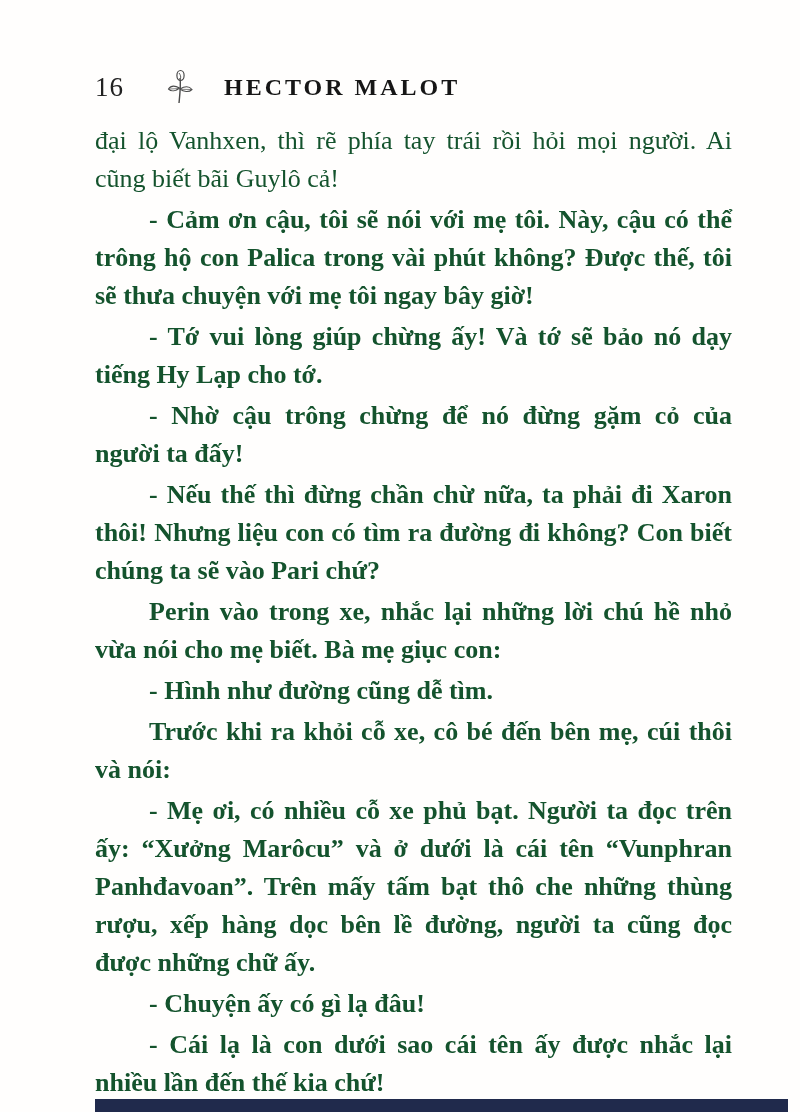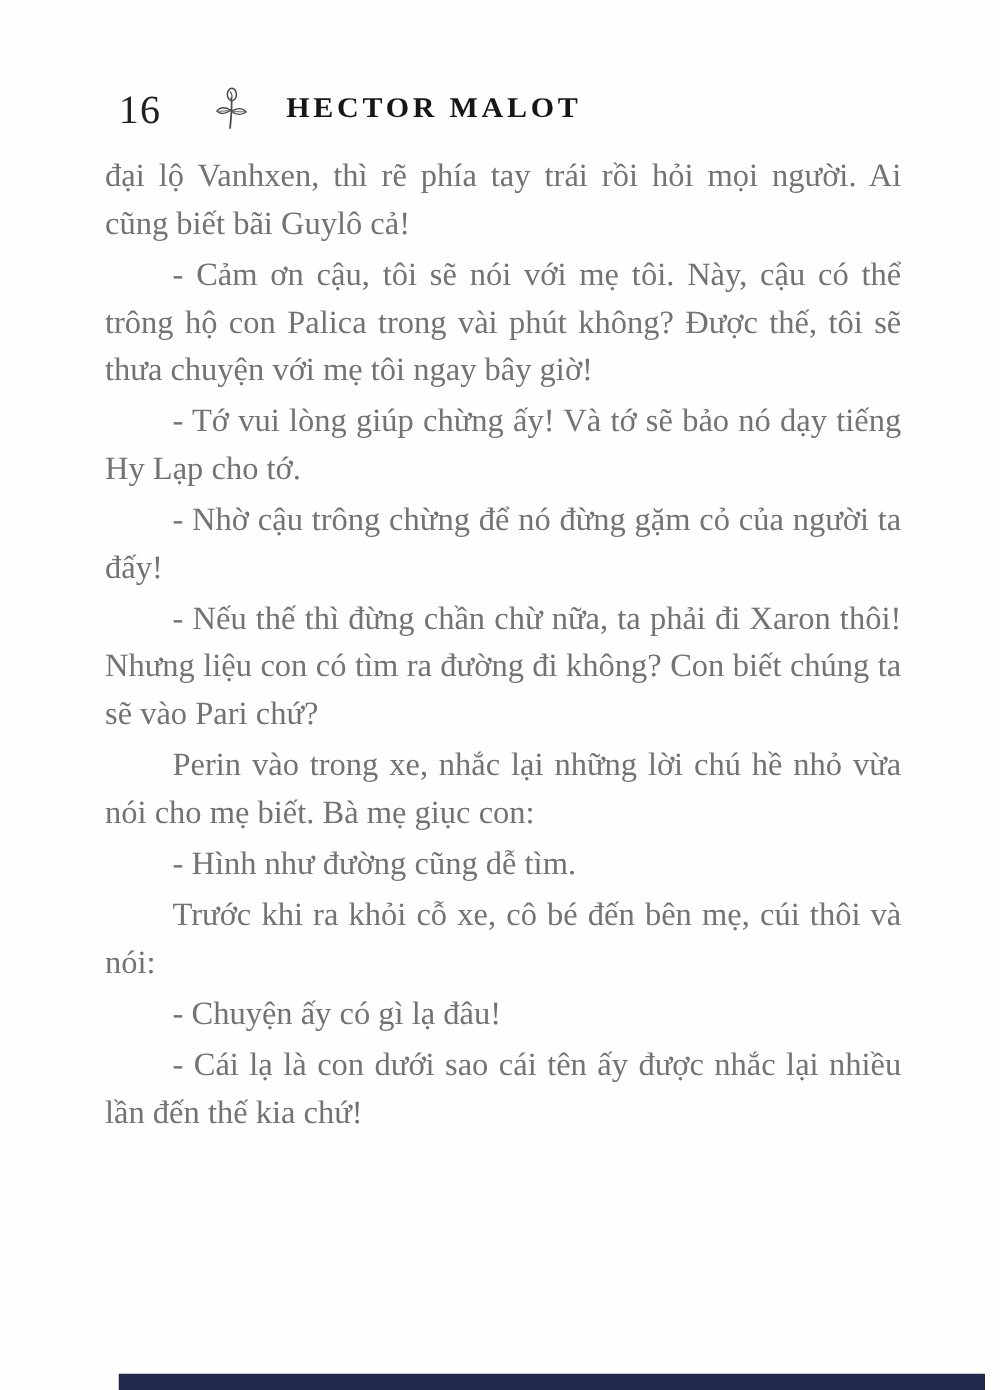--- a/index.html
+++ b/index.html
@@ -19,21 +19,21 @@
   .header {
     position: absolute;
     top: 70px;
     left: 95px;
     right: 70px;
     height: 34px;
     display: flex;
     align-items: center;
   }
   .page-number {
-    font-size: 32px;
+    font-size: 27px;
     letter-spacing: 1px;
     color: #222;
   }
   .ornament {
     margin-left: 42px;
     width: 30px;
     height: 36px;
     display: inline-block;
   }
   .running-head {
@@ -41,33 +41,34 @@
     font-size: 24px;
     font-weight: bold;
     letter-spacing: 3px;
     color: #161616;
     font-family: "Liberation Serif", "DejaVu Serif", serif;
     transform: scaleY(0.95);
   }
   .body-text {
     position: absolute;
     top: 122px;
-    left: 84px;
+    left: 95px;
     width: 637px;
     font-size: 26px;
     line-height: 38px;
     text-align: justify;
-    color: #737373;
+    color: #14532d;
   }
   .body-text p {
     margin: 0 0 3px 0;
     padding: 0;
   }
   .body-text p.indent {
     text-indent: 54px;
+    font-weight: bold;
   }
   .footer-bar {
     position: absolute;
     left: 95px;
     bottom: 0px;
     width: 693px;
     height: 13px;
     background: #202a4c;
   }
 </style>
@@ -98,19 +99,20 @@
 
   <div class="body-text" id="body-text">
       <p class="">đại lộ Vanhxen, thì rẽ phía tay trái rồi hỏi mọi người. Ai cũng biết bãi Guylô cả!</p>
       <p class="indent">- Cảm ơn cậu, tôi sẽ nói với mẹ tôi. Này, cậu có thể trông hộ con Palica trong vài phút không? Được thế, tôi sẽ thưa chuyện với mẹ tôi ngay bây giờ!</p>
       <p class="indent">- Tớ vui lòng giúp chừng ấy! Và tớ sẽ bảo nó dạy tiếng Hy Lạp cho tớ.</p>
       <p class="indent">- Nhờ cậu trông chừng để nó đừng gặm cỏ của người ta đấy!</p>
       <p class="indent">- Nếu thế thì đừng chần chừ nữa, ta phải đi Xaron thôi! Nhưng liệu con có tìm ra đường đi không? Con biết chúng ta sẽ vào Pari chứ?</p>
       <p class="indent">Perin vào trong xe, nhắc lại những lời chú hề nhỏ vừa nói cho mẹ biết. Bà mẹ giục con:</p>
       <p class="indent">- Hình như đường cũng dễ tìm.</p>
       <p class="indent">Trước khi ra khỏi cỗ xe, cô bé đến bên mẹ, cúi thôi và nói:</p>
+      <p class="indent">- Mẹ ơi, có nhiều cỗ xe phủ bạt. Người ta đọc trên ấy: “Xưởng Marôcu” và ở dưới là cái tên “Vunphran Panhđavoan”. Trên mấy tấm bạt thô che những thùng rượu, xếp hàng dọc bên lề đường, người ta cũng đọc được những chữ ấy.</p>
       <p class="indent">- Chuyện ấy có gì lạ đâu!</p>
       <p class="indent">- Cái lạ là con dưới sao cái tên ấy được nhắc lại nhiều lần đến thế kia chứ!</p>
     </div>
 
   <div class="footer-bar"></div>
 
 </div>
 
 </body></html>

